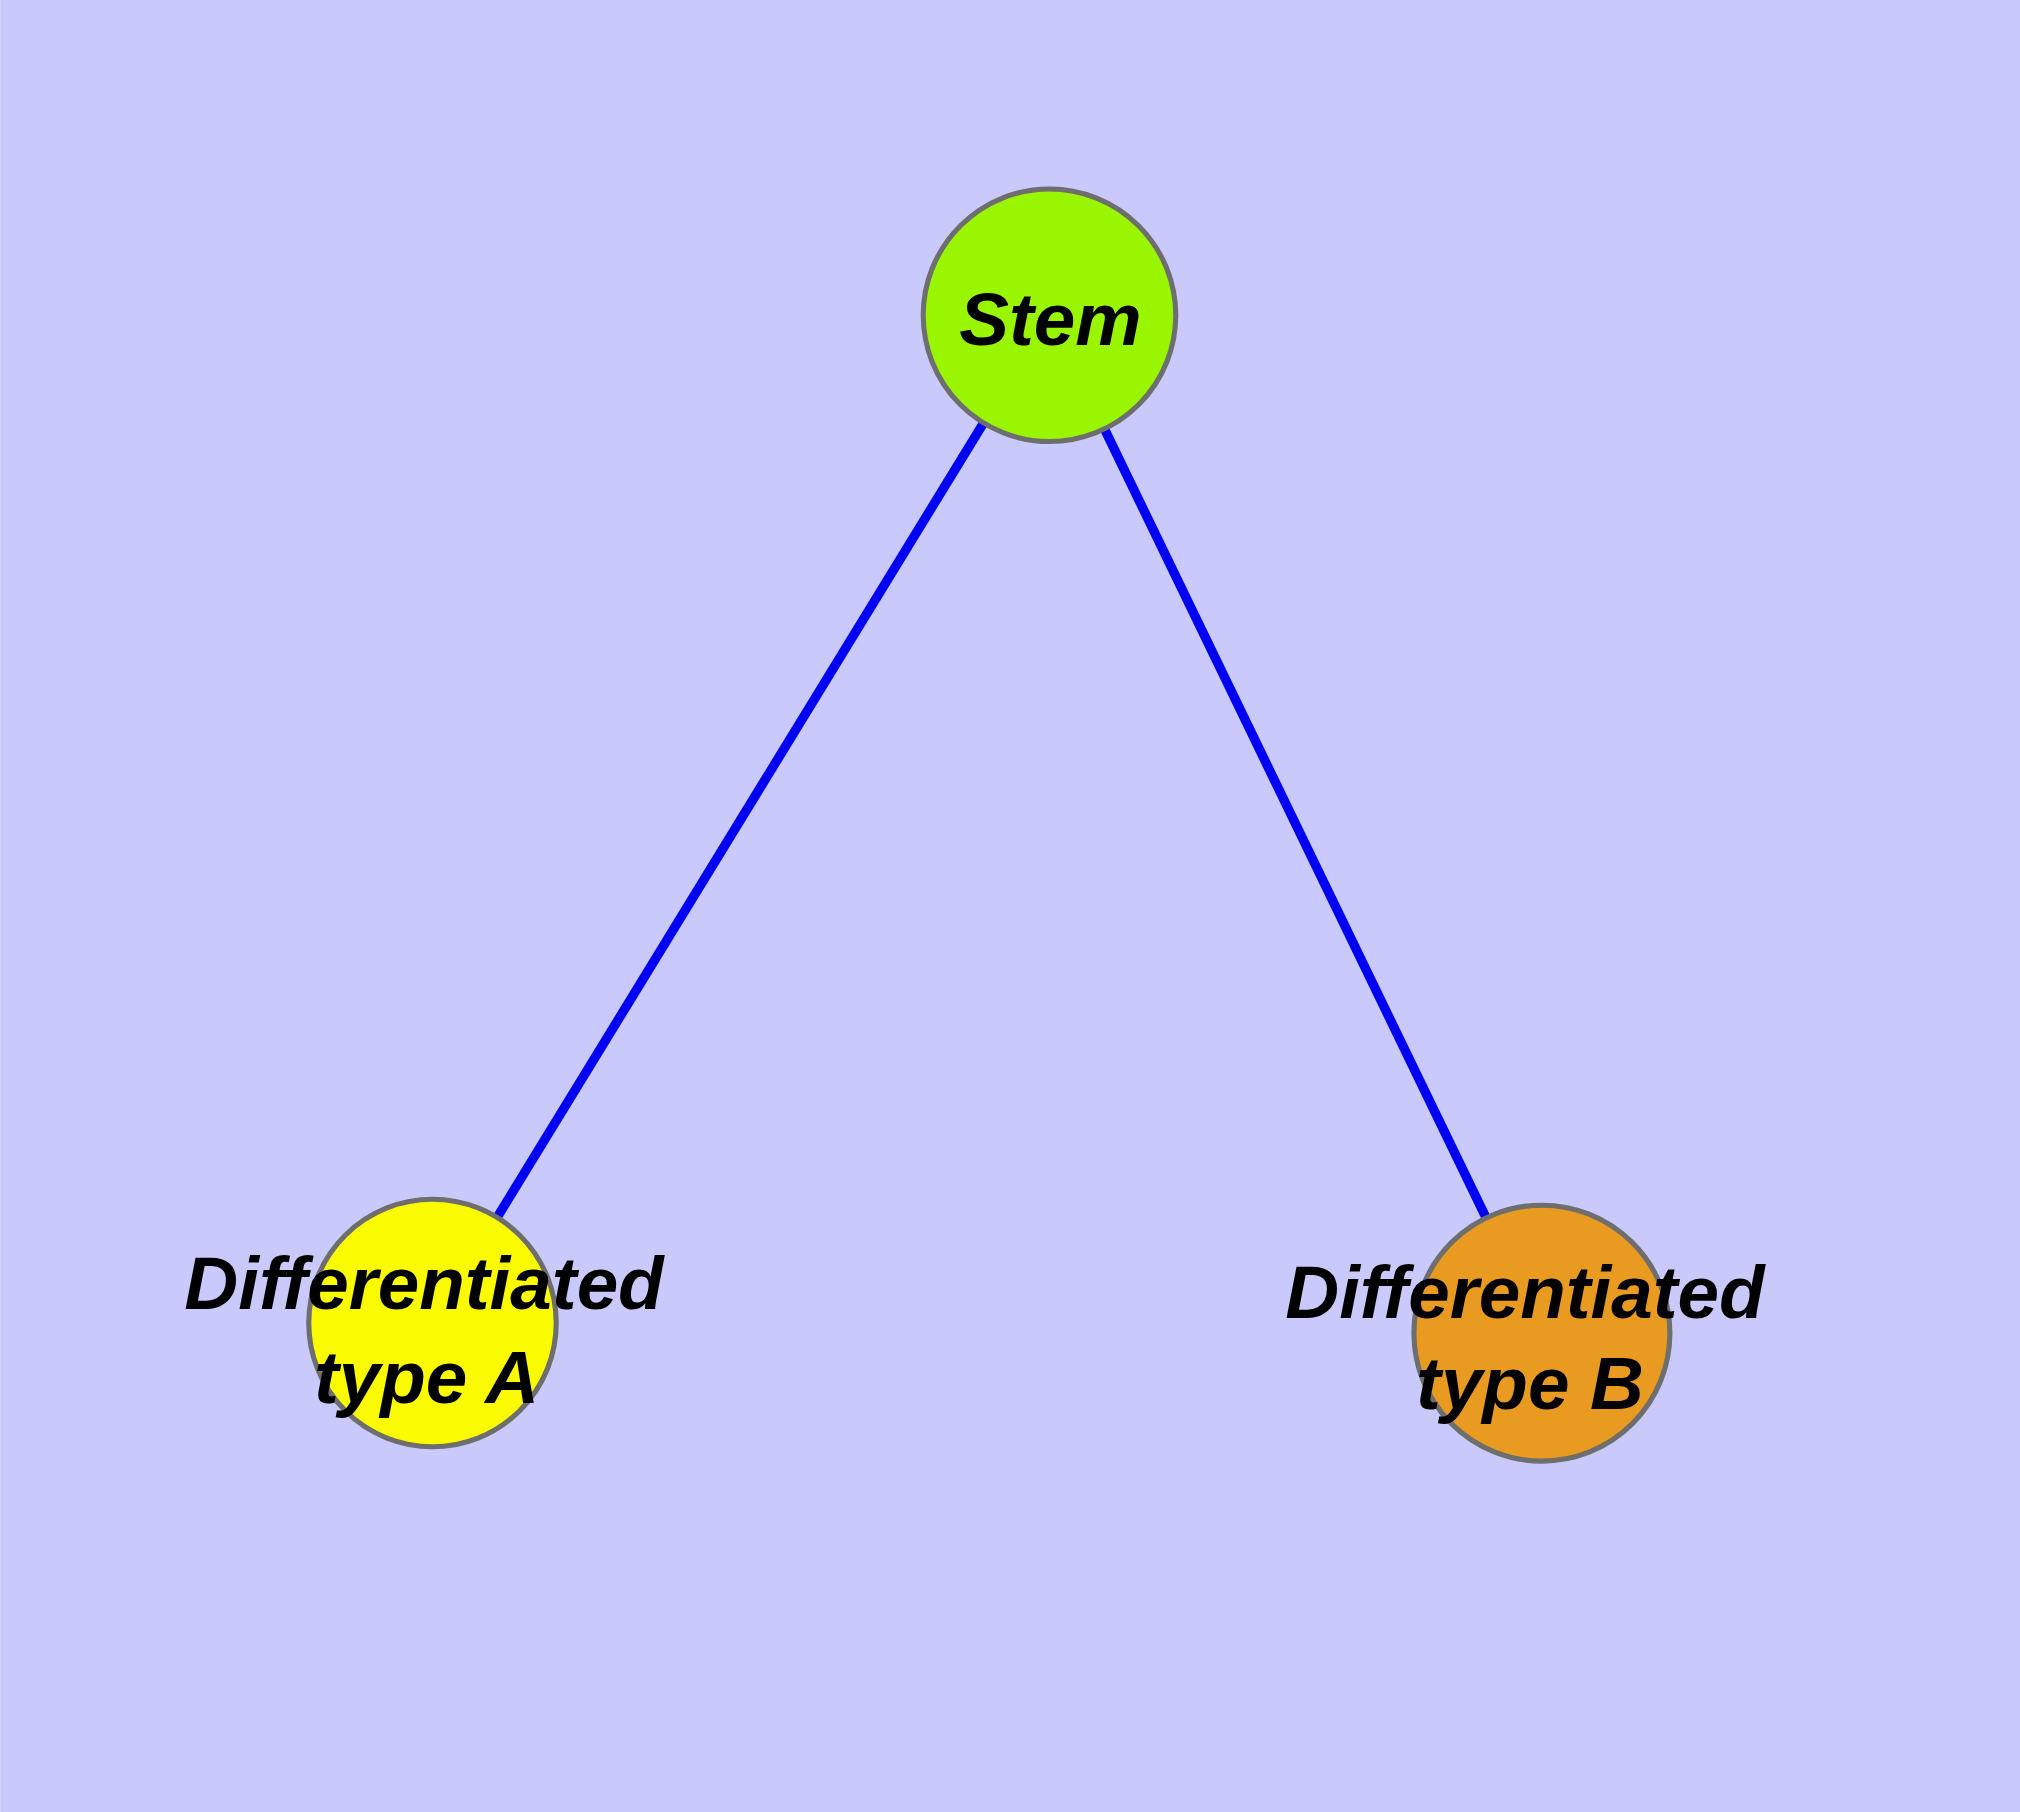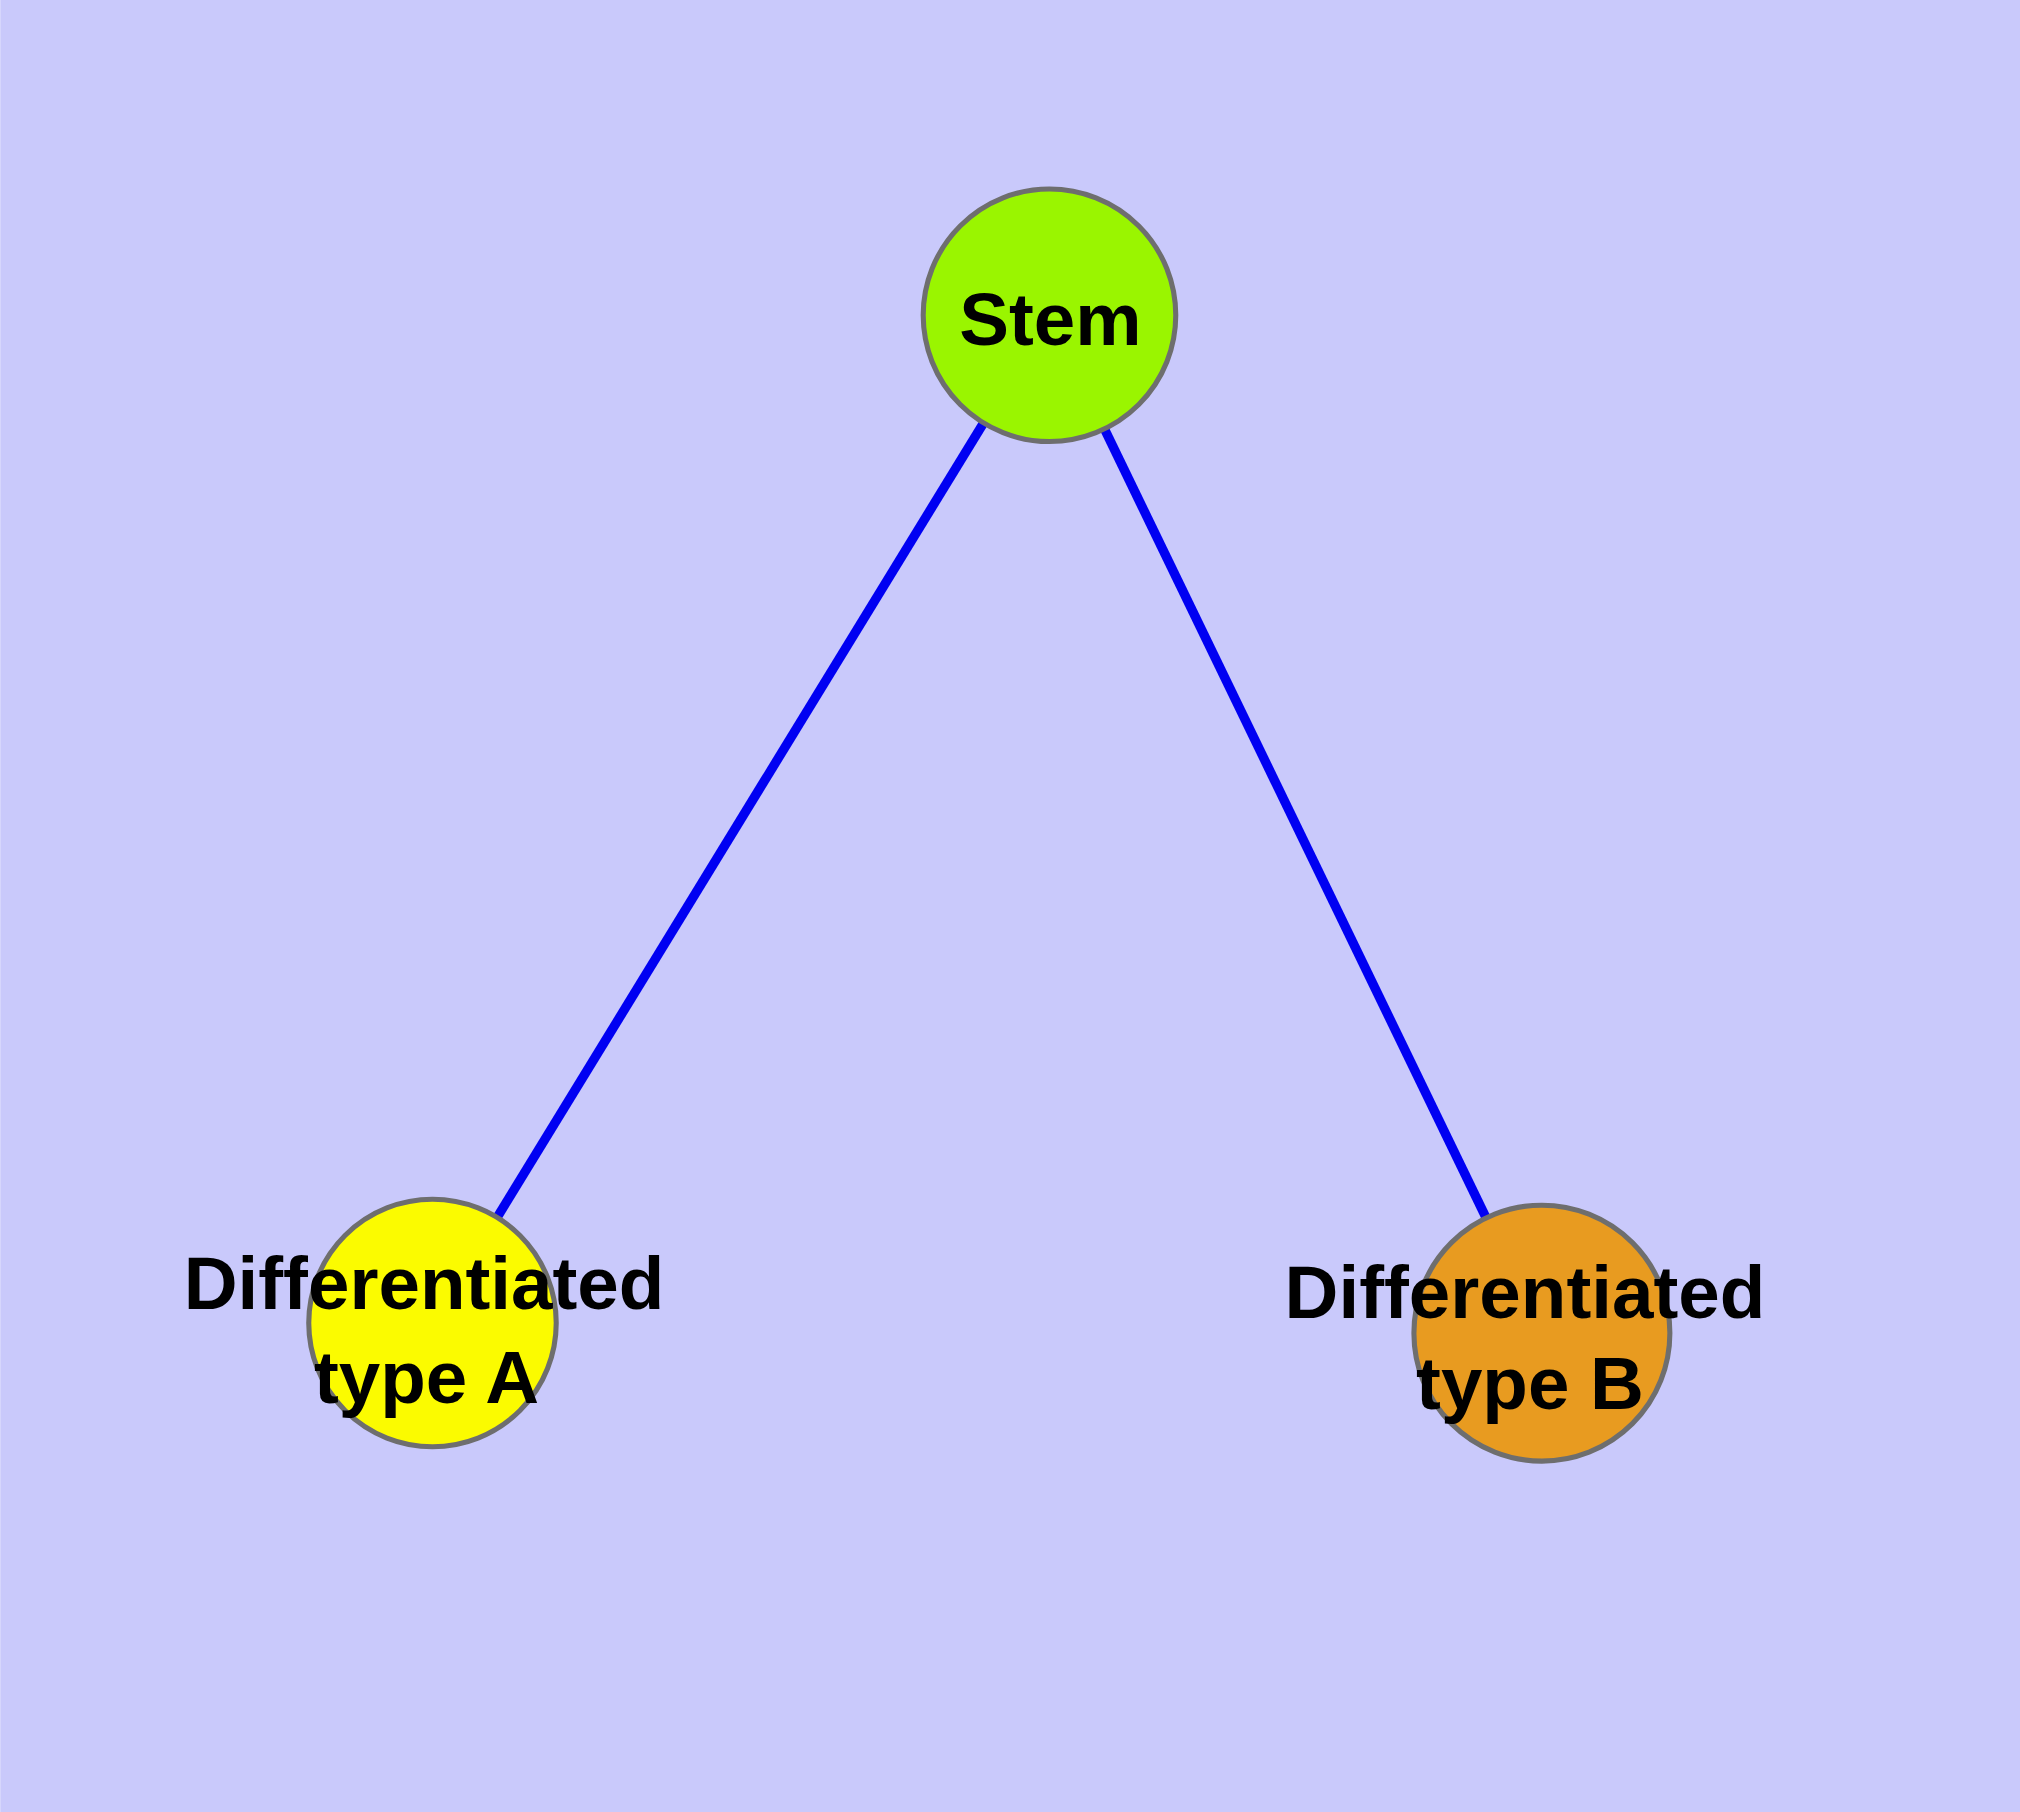--- a/index.html
+++ b/index.html
@@ -7,20 +7,21 @@
     padding: 0;
     width: 2021px;
     height: 1812px;
     overflow: hidden;
     font-family: "Liberation Sans", "DejaVu Sans", sans-serif;
   }
   .stage {
     position: relative;
     width: 1987px;
     height: 1812px;
+    font-style: italic;
   }
   svg { display: block; }
   .edge {
     stroke-width: 11px;
     stroke-linecap: butt;
     fill: none;
   }
   .node-circle {
     stroke-width: 6px;
   }

